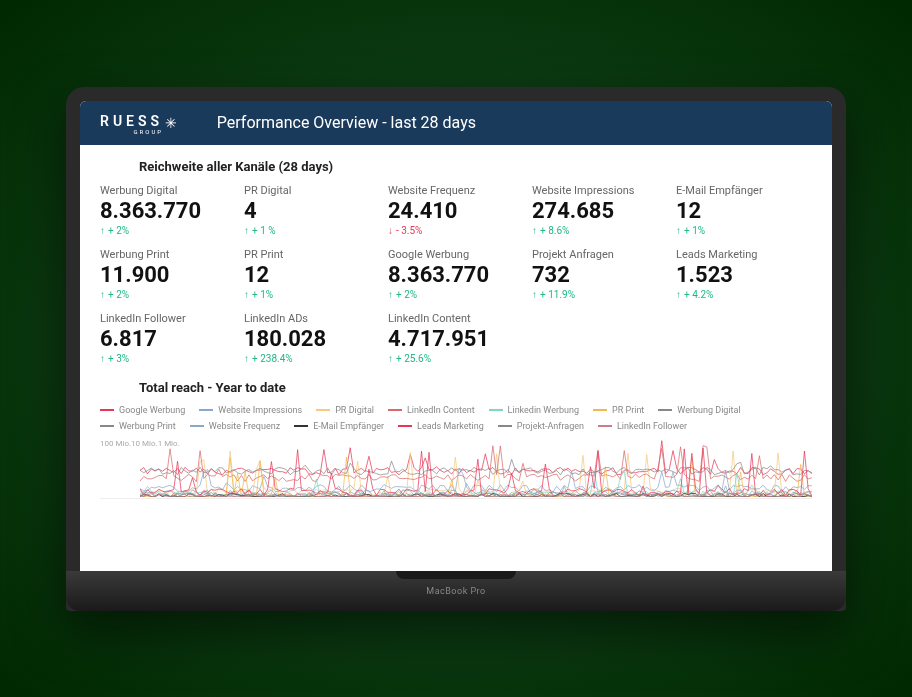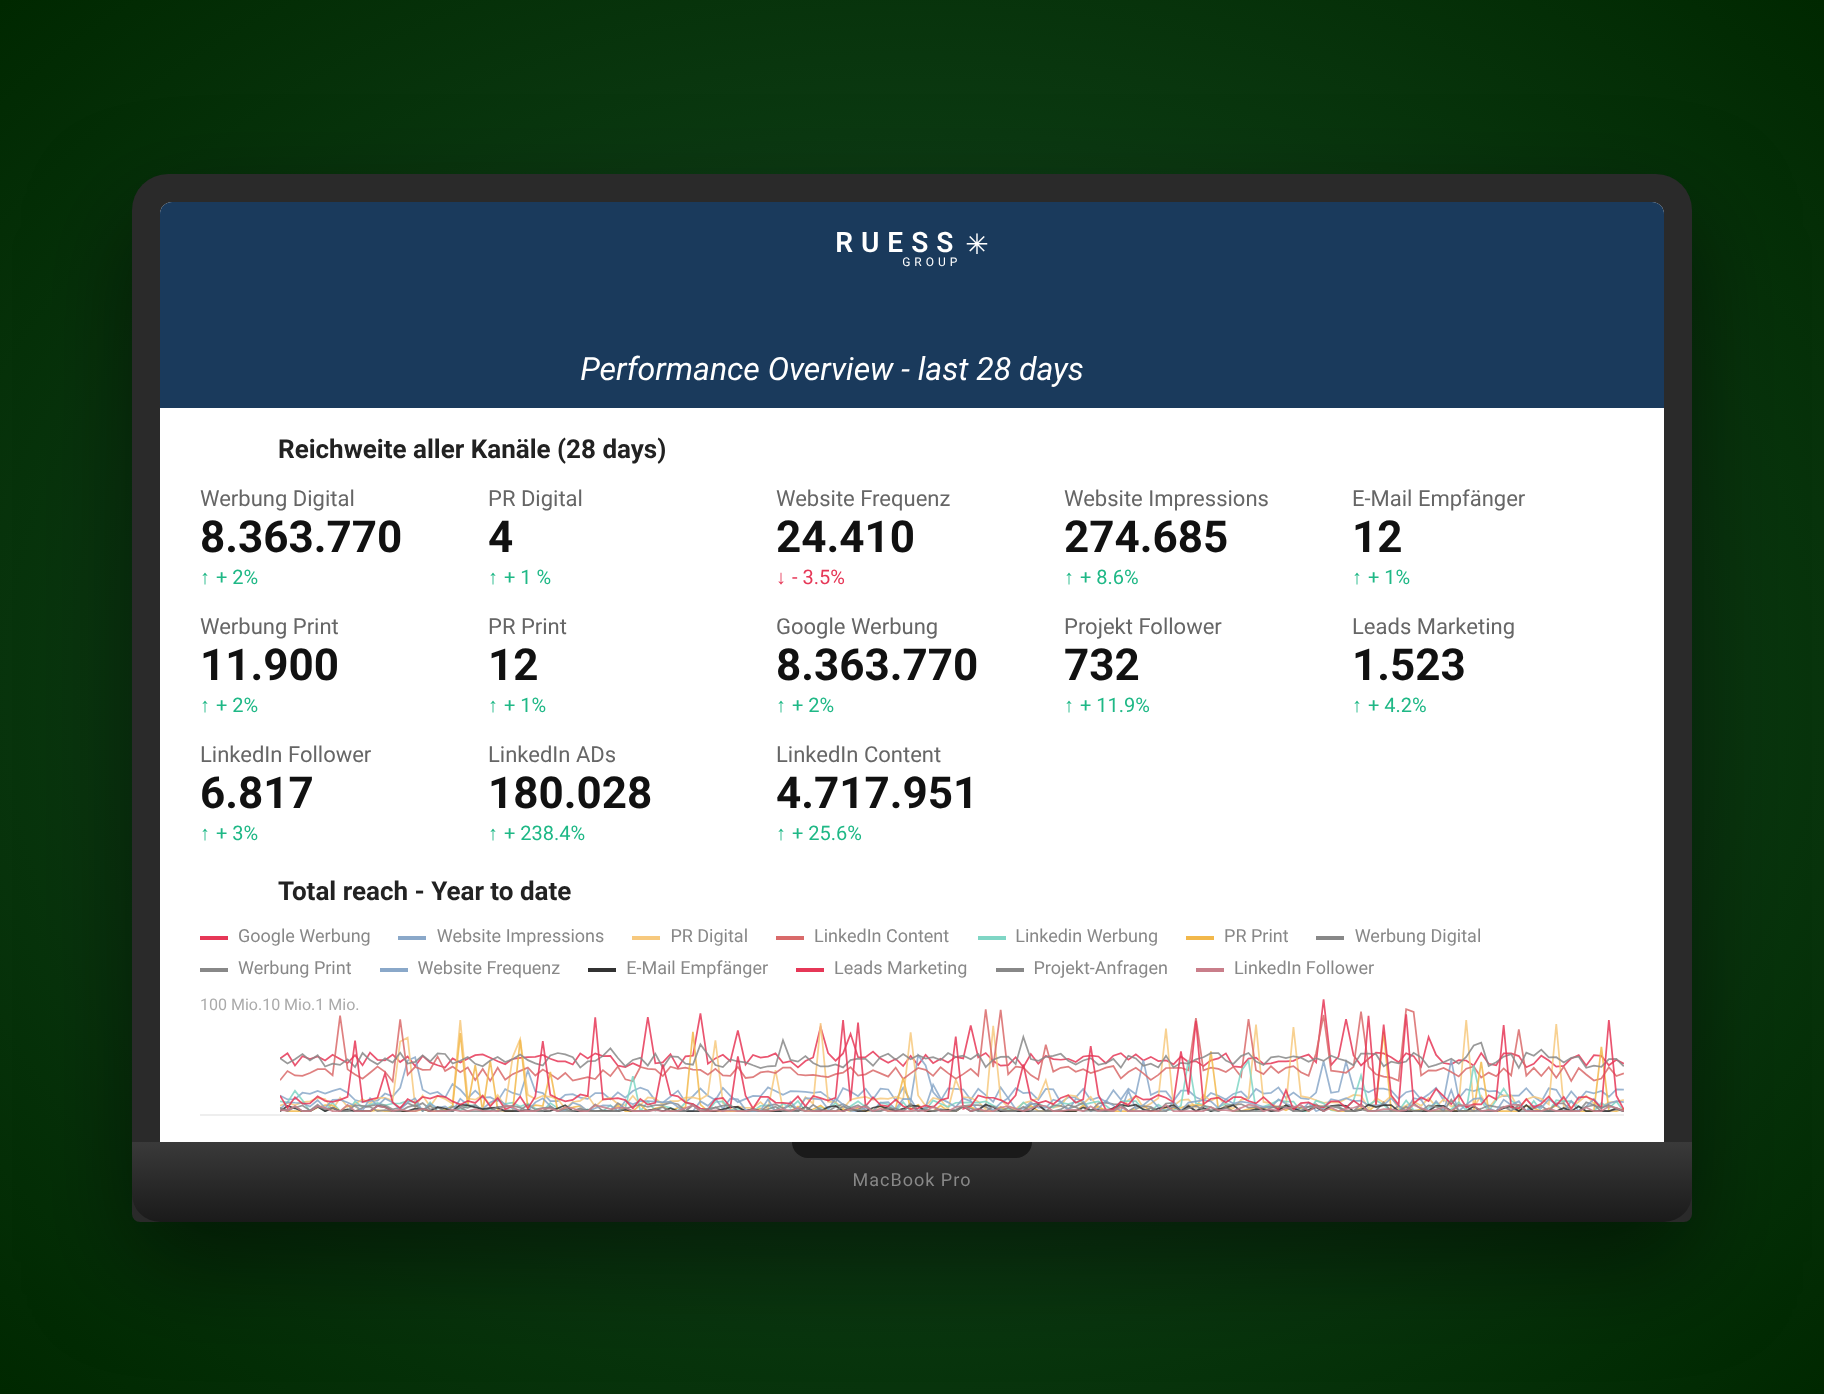--- a/index.html
+++ b/index.html
@@ -52,21 +52,20 @@
     background: #1a1a1a;
     border-radius: 0 0 8px 8px;
   }
   .header {
     background: #1a3a5c;
     color: #fff;
     padding: 10px 20px;
     display: flex;
     align-items: center;
     gap: 40px;
-    flex-direction: column;
   }
   .logo {
     display: flex;
     align-items: center;
     gap: 4px;
   }
   .logo-text {
     font-size: 14px;
     font-weight: 600;
     letter-spacing: 4px;
@@ -79,23 +78,21 @@
     margin-top: -2px;
   }
   .logo-icon {
     font-size: 14px;
     margin-left: -2px;
   }
   .title {
     font-size: 16px;
     font-weight: 400;
     flex: 1;
-    text-align: center;
     margin-right: 80px;
-    font-style: italic;
   }
   .content {
     padding: 14px 20px;
   }
   .section-title {
     font-size: 13px;
     font-weight: 700;
     color: #222;
     margin-bottom: 10px;
     margin-left: 39px;
@@ -248,21 +245,21 @@
           </div>
           <div class="metric">
             <div class="metric-label">Google Werbung</div>
             <div class="metric-value">8.363.770</div>
             <div class="metric-change up">
               <span>↑</span>
               <span>+ 2%</span>
             </div>
           </div>
           <div class="metric">
-            <div class="metric-label">Projekt Follower</div>
+            <div class="metric-label">Projekt Anfragen</div>
             <div class="metric-value">732</div>
             <div class="metric-change up">
               <span>↑</span>
               <span>+ 11.9%</span>
             </div>
           </div>
           <div class="metric">
             <div class="metric-label">Leads Marketing</div>
             <div class="metric-value">1.523</div>
             <div class="metric-change up">

